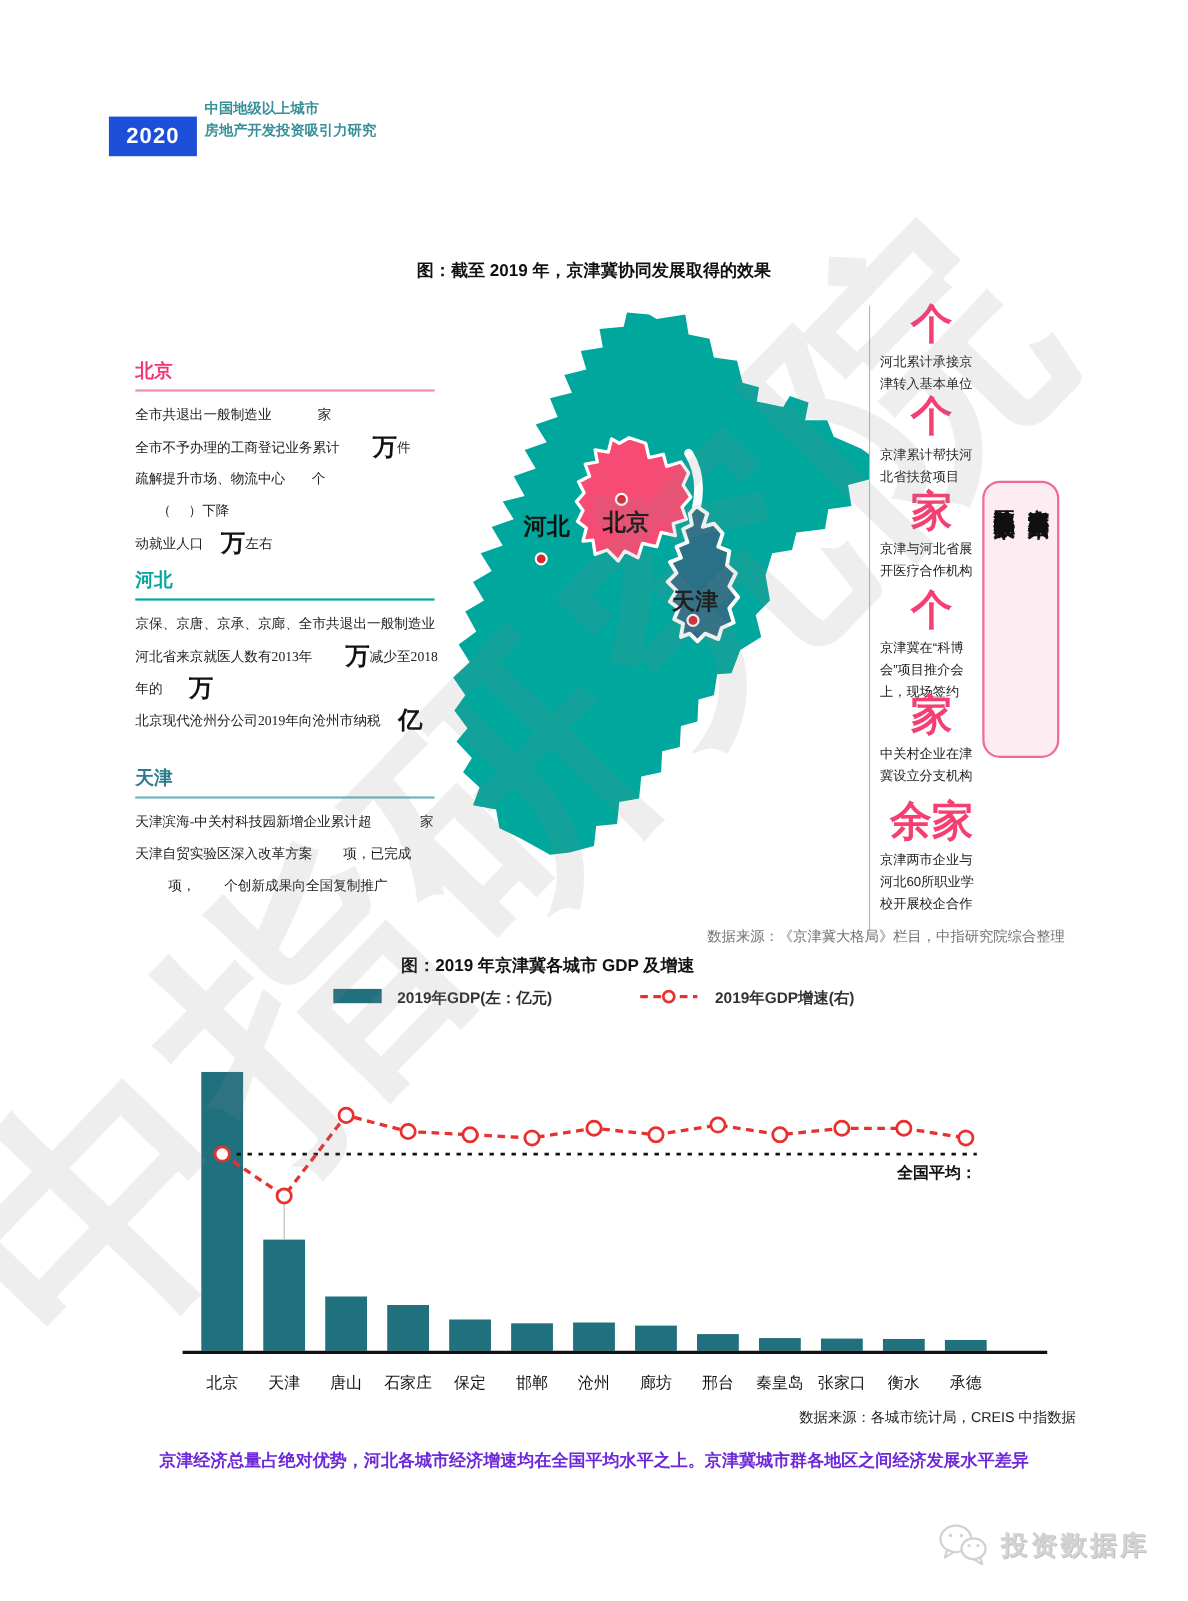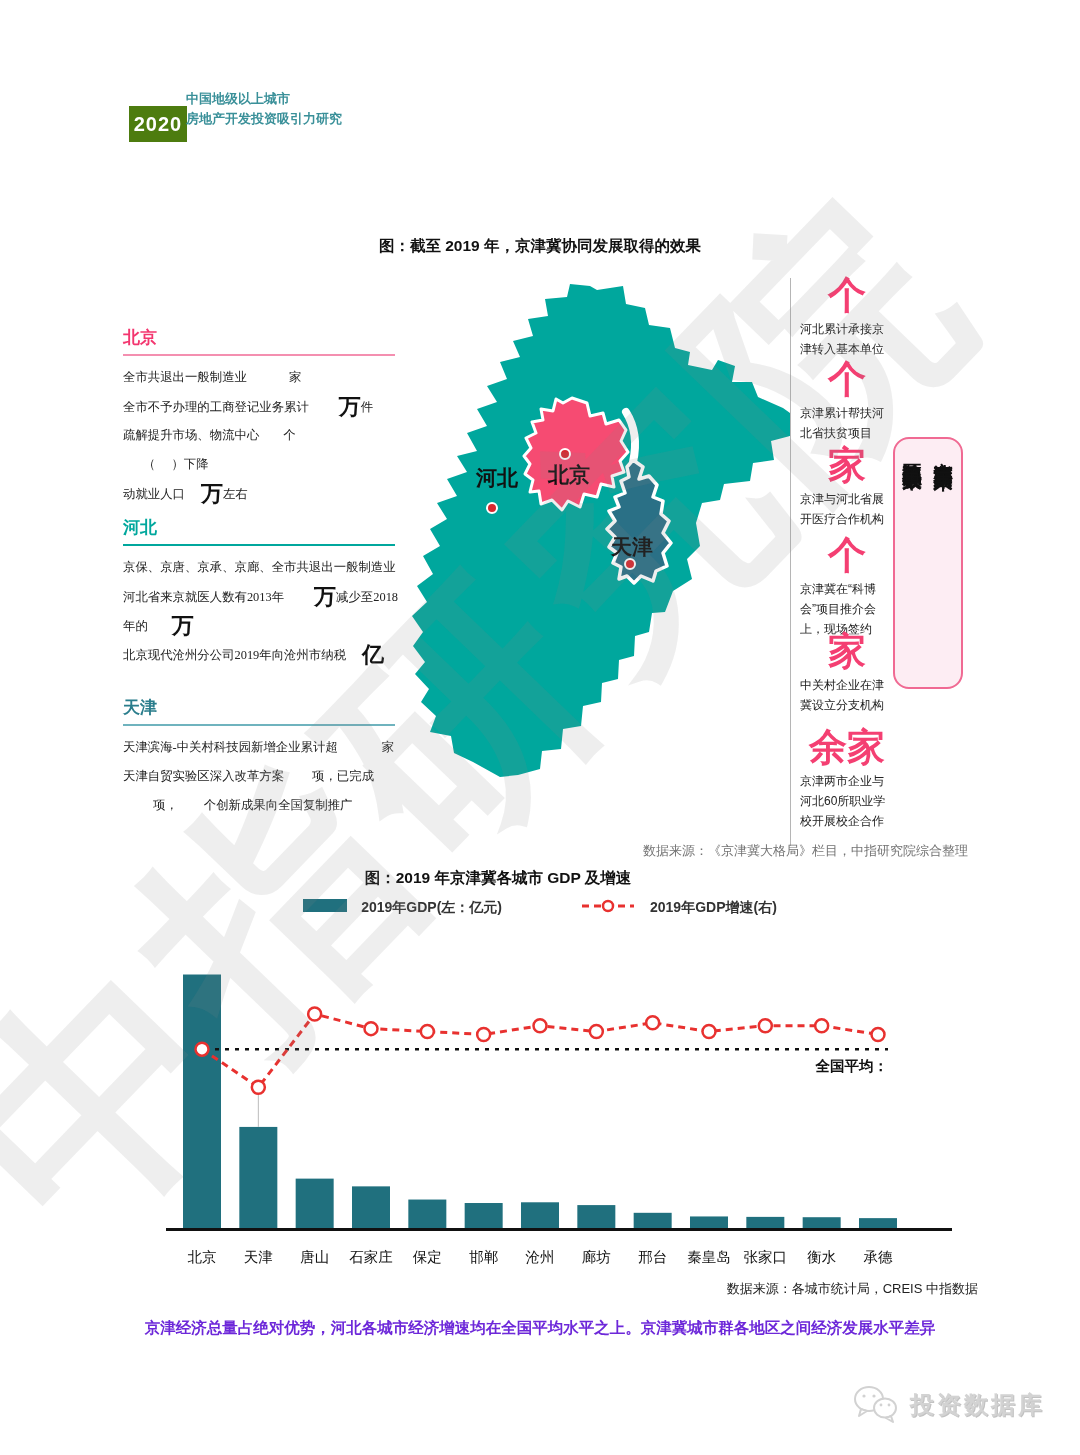--- a/index.html
+++ b/index.html
@@ -1,19 +1,19 @@
 <!DOCTYPE html>
 <html><head>
 <meta charset="utf-8">
 <style>
   html,body{margin:0;padding:0;background:#fff;}
   .page{position:relative;width:1080px;height:1455px;background:#fff;overflow:hidden;
         font-family:"Liberation Sans","DejaVu Sans",sans-serif;color:#222;}
   
-  .hdr-badge{position:absolute;left:129px;top:106px;width:58px;height:36px;background:#4d7c0f;
+  .hdr-badge{position:absolute;left:99px;top:106px;width:80px;height:36px;background:#1d4ed8;
              color:#fff;font-size:20px;font-weight:700;text-align:center;line-height:36px;letter-spacing:1px;}
   .hdr-lines{position:absolute;left:186px;top:89px;font-size:13px;line-height:20px;color:#3a9099;font-weight:600;}
   
   .watermark{position:absolute;left:-60px;top:950px;width:1600px;font-size:250px;font-weight:700;
              color:rgba(135,135,135,0.14);letter-spacing:12px;transform:rotate(-46deg);
              transform-origin:120px 120px;z-index:40;pointer-events:none;white-space:nowrap;}
   
   .fig1-title{position:absolute;left:0;top:236px;width:1080px;text-align:center;
               font-size:15.5px;font-weight:700;color:#111;}
   .stat-block{position:absolute;left:123px;width:272px;}

